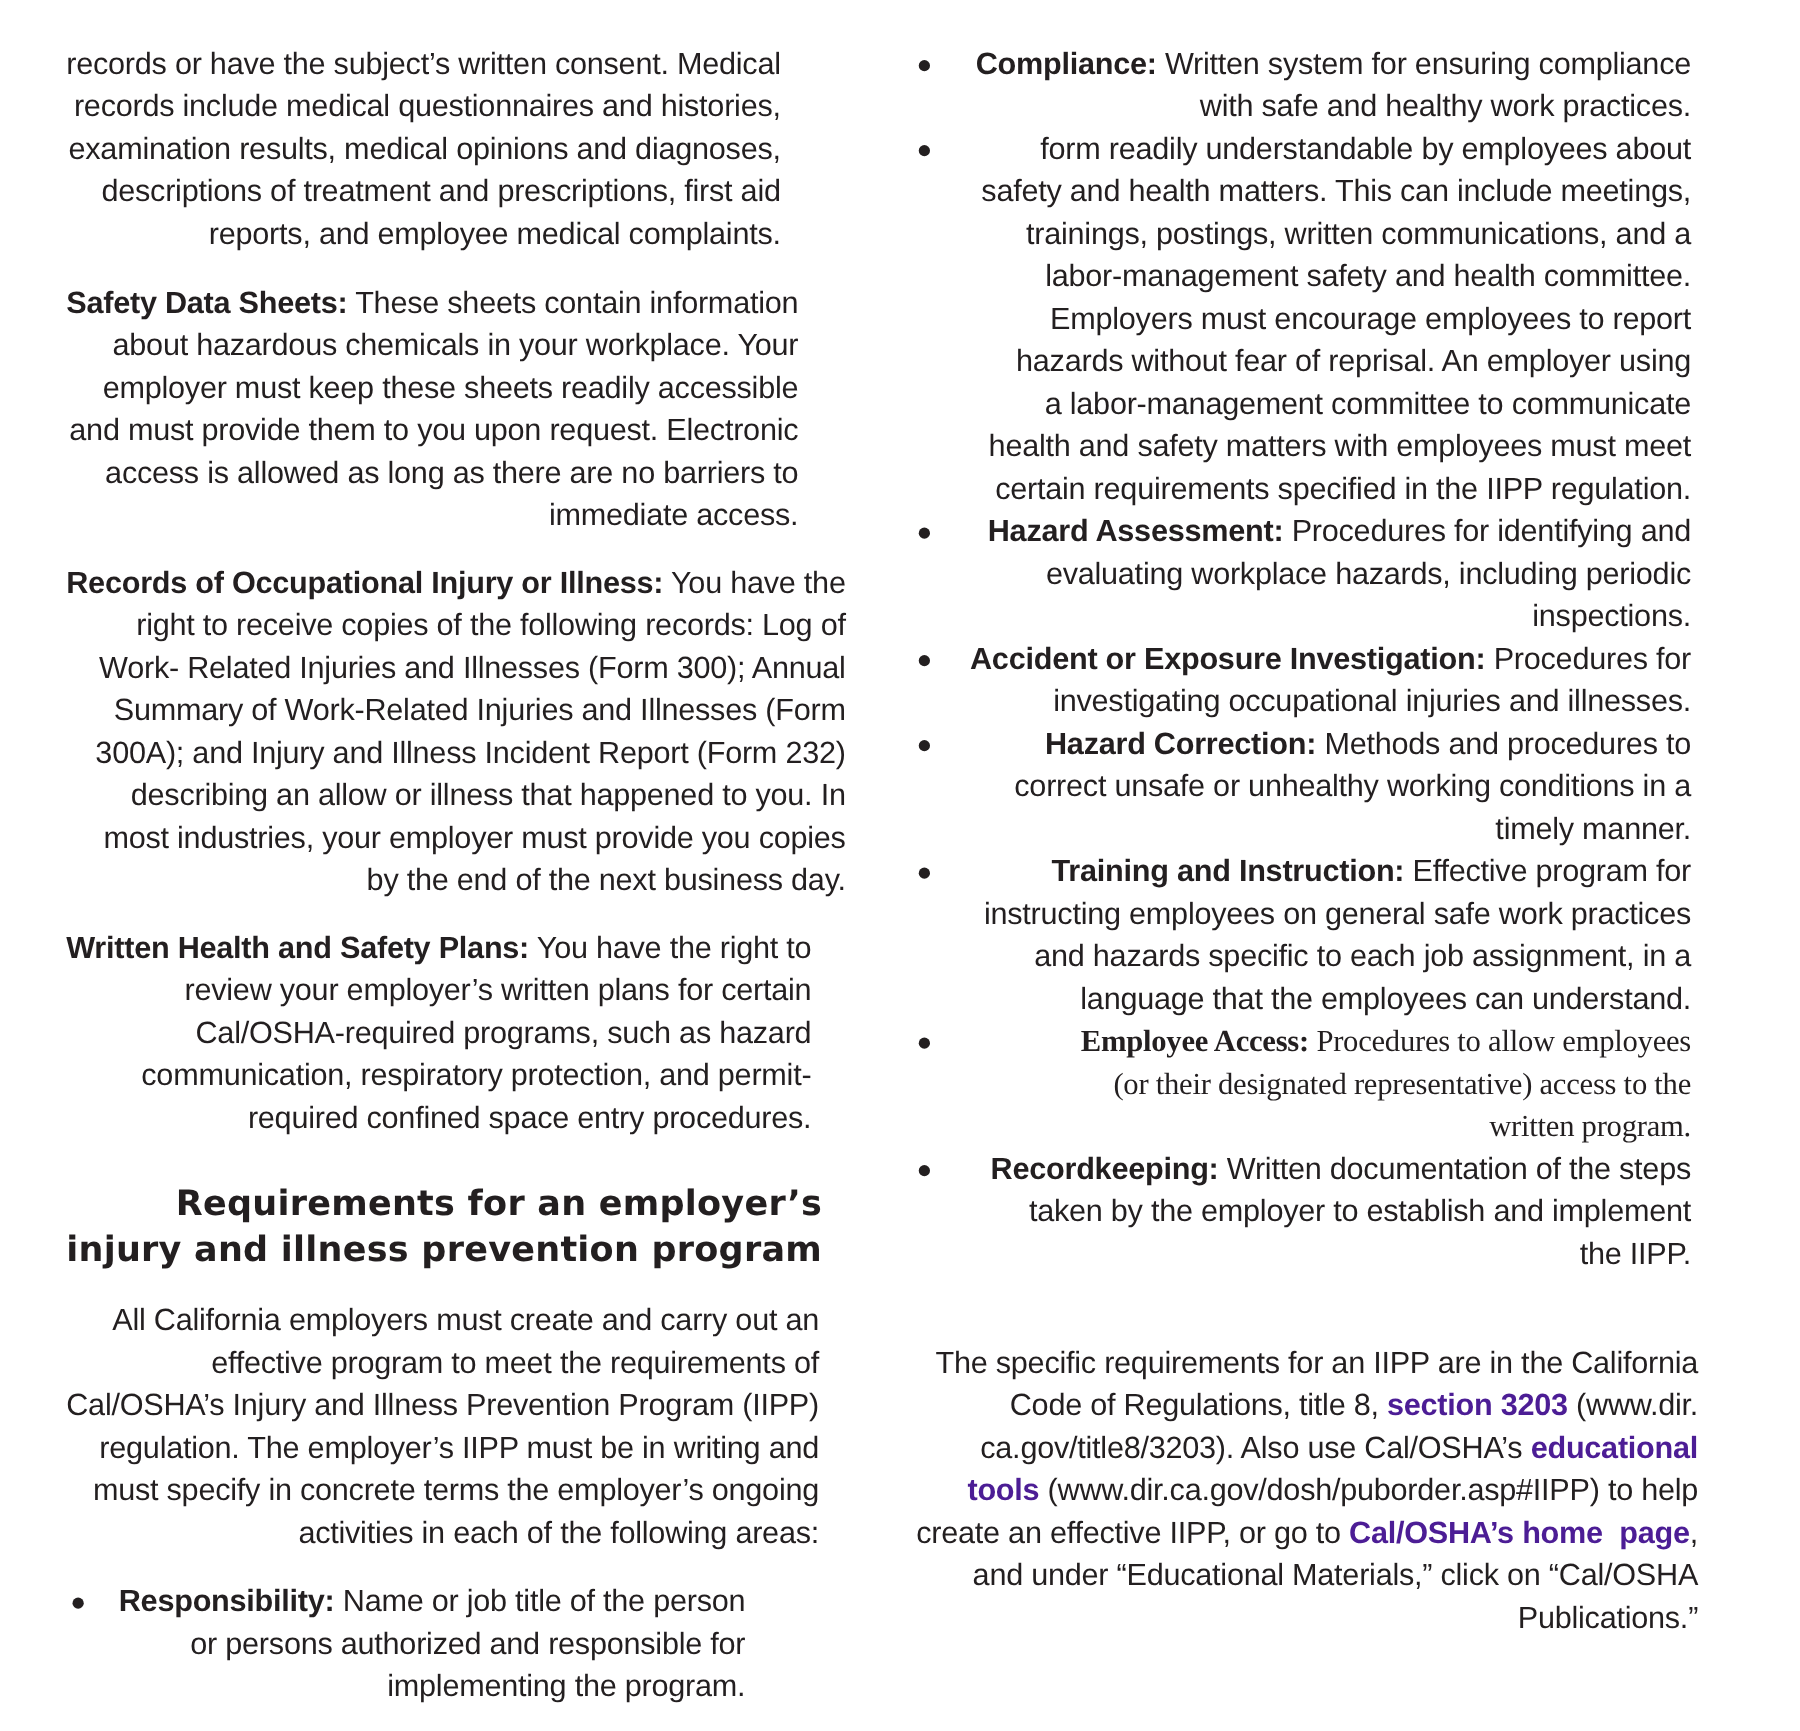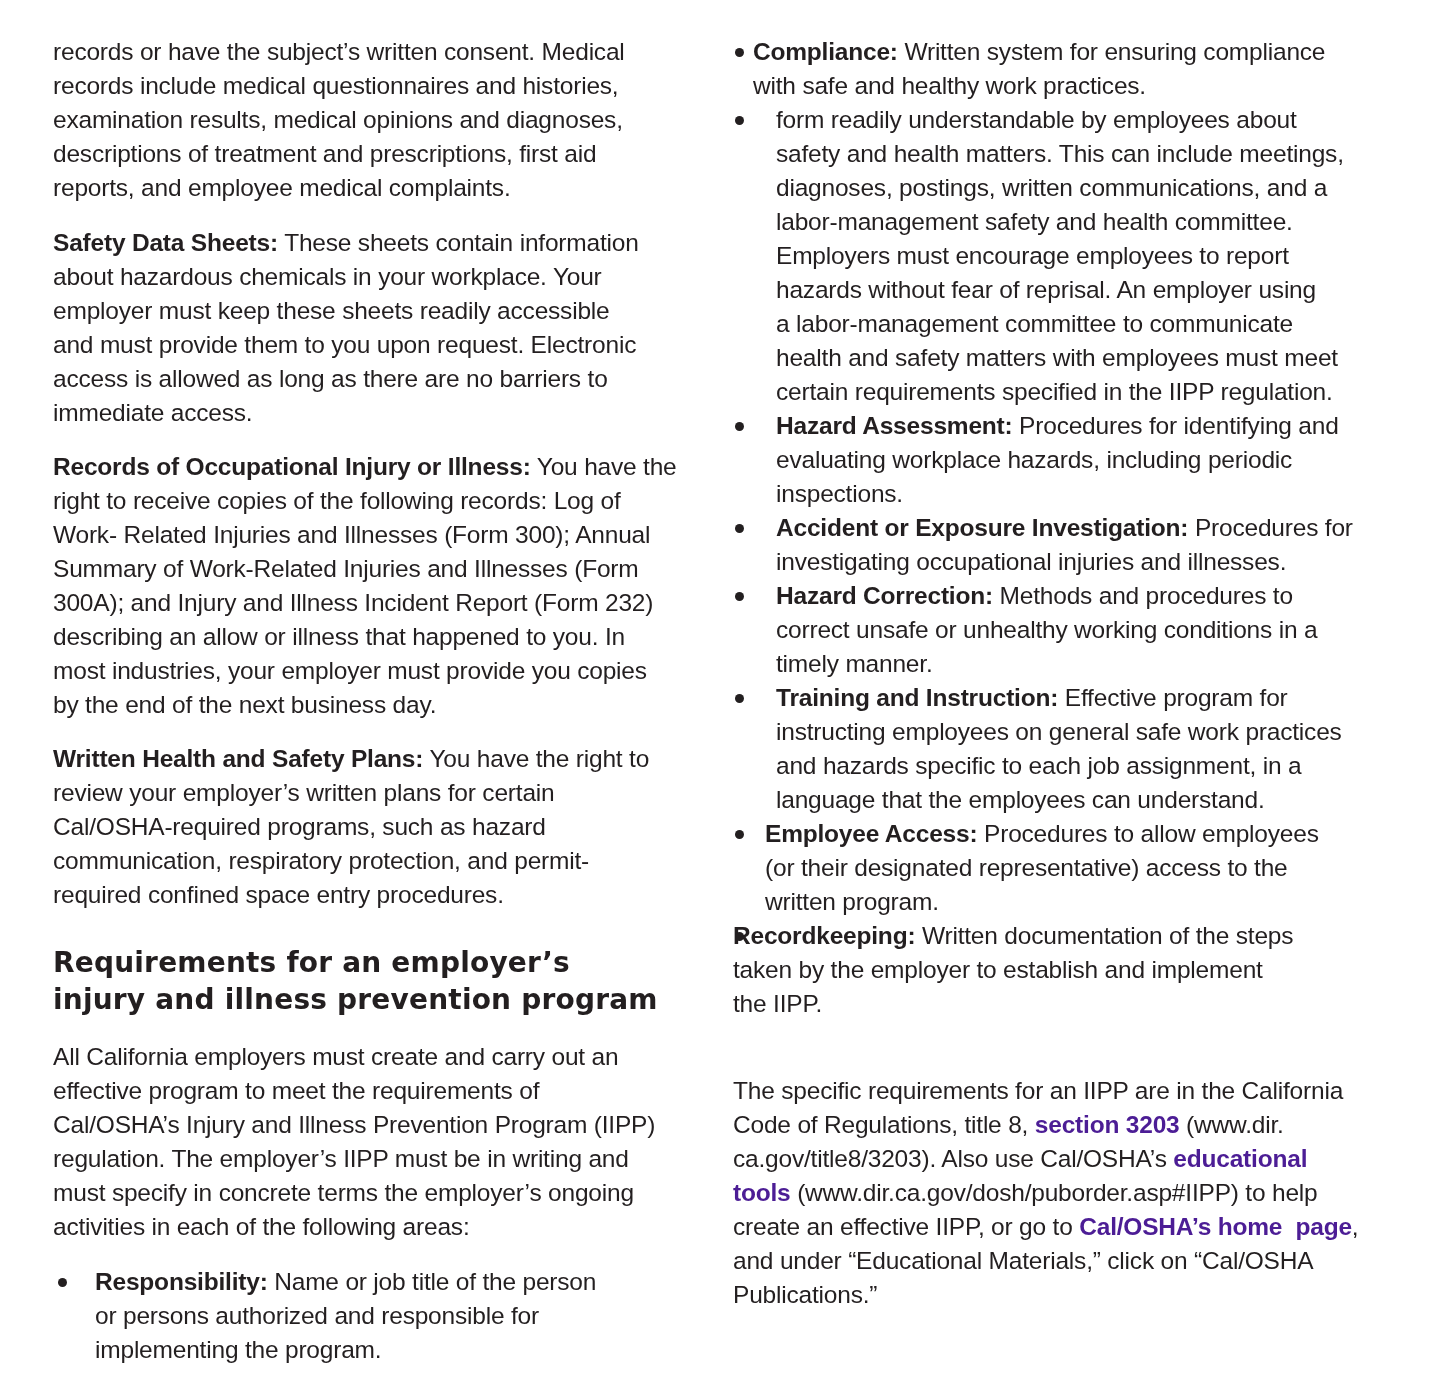--- a/index.html
+++ b/index.html
@@ -19,21 +19,21 @@
   .heading {
     font-family: "DejaVu Sans", sans-serif; font-weight: bold;
     font-size: 28px; line-height: 37px; white-space: nowrap; color: #231f20;
     letter-spacing: 0.2px;
   }
   .bullet-item { position: relative; }
   .bullet {
     position: absolute; width: 9px; height: 9px; border-radius: 50%;
     background: #231f20;
   }
-  .block { position: absolute; left: 0; }
+  .block { position: absolute; left: 0; text-align: right; }
 </style>
 </head>
 <body>
 
 <div class="col col-left">
 
   <div class="block" style="top:35px;">
     <div class="line">records or have the subject’s written consent. Medical</div>
     <div class="line">records include medical questionnaires and histories,</div>
     <div class="line">examination results, medical opinions and diagnoses,</div>
@@ -101,21 +101,21 @@
         <div style="margin-left: 20px;">
           <div class="line"><span class="bold">Compliance:</span><span> Written system for ensuring compliance</span></div>
           <div class="line">with safe and healthy work practices.</div>
         </div>
       </div>
       <div class="bullet-item">
         <span class="bullet" style="left: 2px; top: 13px;"></span>
         <div style="margin-left: 43px;">
           <div class="line">form readily understandable by employees about</div>
           <div class="line">safety and health matters. This can include meetings,</div>
-          <div class="line">diagnoses, postings, written communications, and a</div>
+          <div class="line">trainings, postings, written communications, and a</div>
           <div class="line">labor-management safety and health committee.</div>
           <div class="line">Employers must encourage employees to report</div>
           <div class="line">hazards without fear of reprisal. An employer using</div>
           <div class="line">a labor-management committee to communicate</div>
           <div class="line">health and safety matters with employees must meet</div>
           <div class="line">certain requirements specified in the IIPP regulation.</div>
         </div>
       </div>
       <div class="bullet-item">
         <span class="bullet" style="left: 2px; top: 13px;"></span>
@@ -144,21 +144,21 @@
         <span class="bullet" style="left: 2px; top: 13px;"></span>
         <div style="margin-left: 43px;">
           <div class="line"><span class="bold">Training and Instruction:</span><span> Effective program for</span></div>
           <div class="line">instructing employees on general safe work practices</div>
           <div class="line">and hazards specific to each job assignment, in a</div>
           <div class="line">language that the employees can understand.</div>
         </div>
       </div>
       <div class="bullet-item">
         <span class="bullet" style="left: 2px; top: 13px;"></span>
-        <div style="margin-left: 32px;">
+        <div style="margin-left: 32px; font-family: Liberation Serif, serif;">
           <div class="line"><span class="bold">Employee Access:</span><span> Procedures to allow employees</span></div>
           <div class="line">(or their designated representative) access to the</div>
           <div class="line">written program.</div>
         </div>
       </div>
       <div class="bullet-item">
         <span class="bullet" style="left: 2px; top: 13px;"></span>
         <div style="">
           <div class="line"><span class="bold">Recordkeeping:</span><span> Written documentation of the steps</span></div>
           <div class="line">taken by the employer to establish and implement</div>

